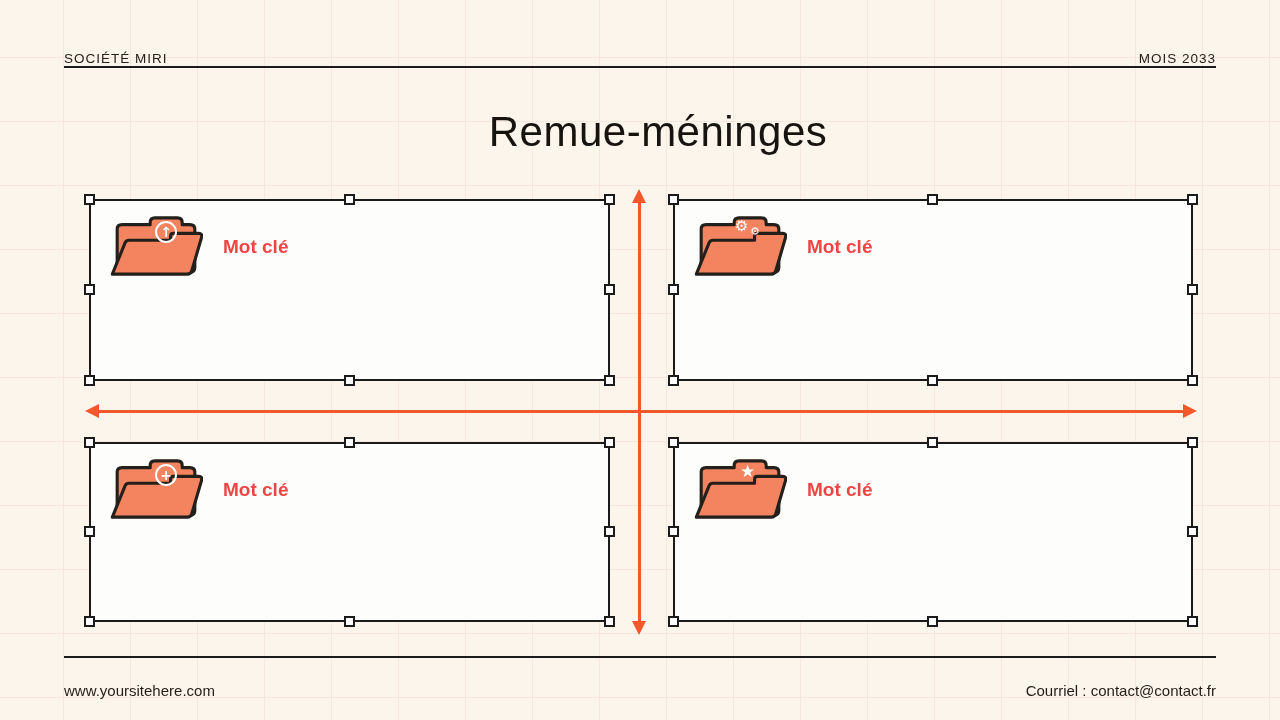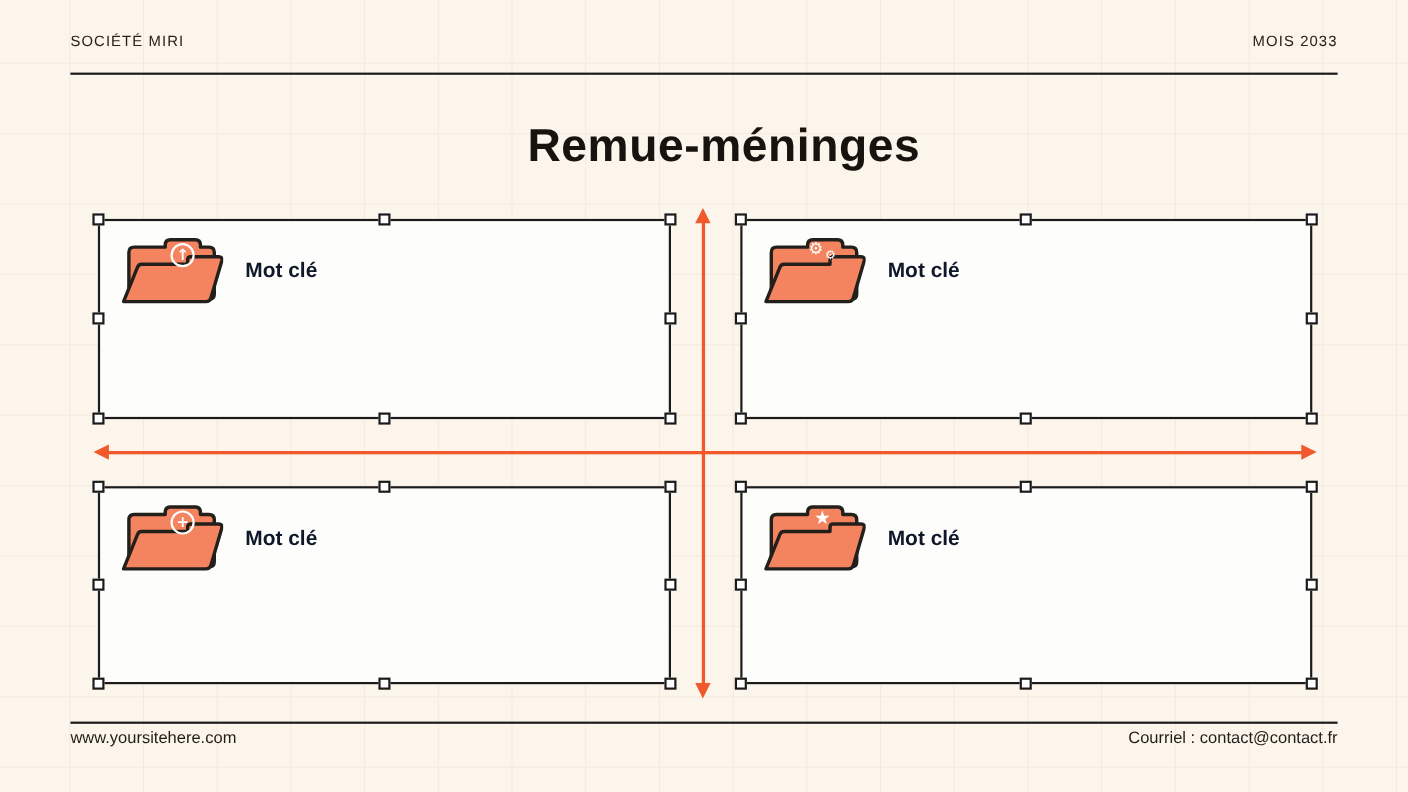--- a/index.html
+++ b/index.html
@@ -23,46 +23,46 @@
     background-image:
       linear-gradient(var(--grid-line) 1px, transparent 1px),
       linear-gradient(90deg, var(--grid-line) 1px, transparent 1px);
     background-size:67px 64px;
     background-position:63px 57px;
   }
 
   
   .header{
     position:absolute;left:64px;right:64px;top:0;height:68px;
-    display:flex;align-items:center;justify-content:space-between;
+    display:flex;align-items:flex-end;justify-content:space-between;
     border-bottom:2px solid var(--ink);
     padding-top:8px;
     font-size:13.5px;letter-spacing:1px;font-weight:500;color:#26211a;
   }
 
   
   .title{
     position:absolute;top:108px;left:0;right:0;
     text-align:center;
-    font-size:42px;font-weight:700;color:#17140f;
+    font-size:42px;font-weight:400;color:#17140f;
     letter-spacing:0.5px;
     padding-left:36px;
   }
 
   
   .qbox{
     position:absolute;
     background:var(--box-fill);
     border:2px solid var(--ink);
   }
   .qbox .qcontent{
     display:flex;align-items:center;
     padding:13px 18px;gap:20px;
   }
-  .qlabel{font-size:19px;font-weight:600;color:#0f172a;}
+  .qlabel{font-size:19px;font-weight:600;color:#ef4444;}
   .folder{position:relative;display:inline-block;width:94px;height:66px;flex:0 0 auto;}
   .folder svg{display:block;}
   .badge{
     position:absolute;color:#fff;display:flex;align-items:center;justify-content:center;
     font-family:"DejaVu Sans", sans-serif;
   }
   .badge.circle{
     left:46px;top:7px;width:22px;height:22px;
     border:2px solid #fff;border-radius:50%;
     font-size:14px;font-weight:700;line-height:1;
@@ -90,21 +90,21 @@
   .arrow-left{left:-13px;top:-6px;border-top:7.5px solid transparent;border-bottom:7.5px solid transparent;border-right:14px solid var(--axis);}
   .arrow-right{right:-13px;top:-6px;border-top:7.5px solid transparent;border-bottom:7.5px solid transparent;border-left:14px solid var(--axis);}
   .arrow-up{top:-13px;left:-6px;border-left:7.5px solid transparent;border-right:7.5px solid transparent;border-bottom:14px solid var(--axis);}
   .arrow-down{bottom:-13px;left:-6px;border-left:7.5px solid transparent;border-right:7.5px solid transparent;border-top:14px solid var(--axis);}
 
   
   .footer{
     position:absolute;left:64px;right:64px;top:656px;bottom:0;
     border-top:2px solid var(--ink);
     display:flex;align-items:flex-start;justify-content:space-between;
-    padding-top:4px;
+    padding-top:24px;
     font-size:15px;color:#211d17;gap:38px;
   }
 </style>
 </head>
 <body>
 
 <div class="slide">
 
   <div class="header">
     <span>SOCIÉTÉ MIRI</span>

